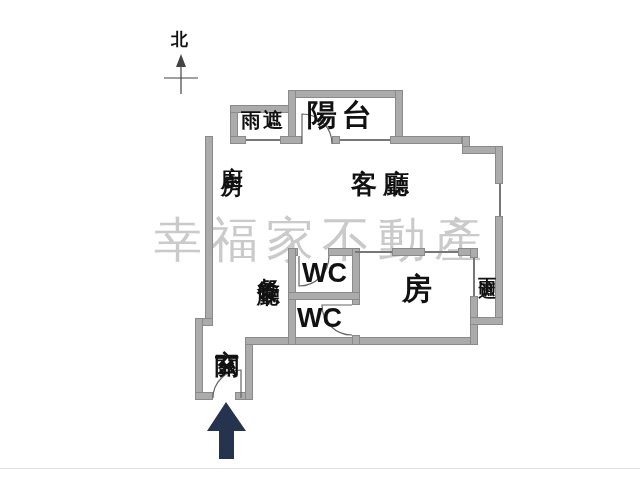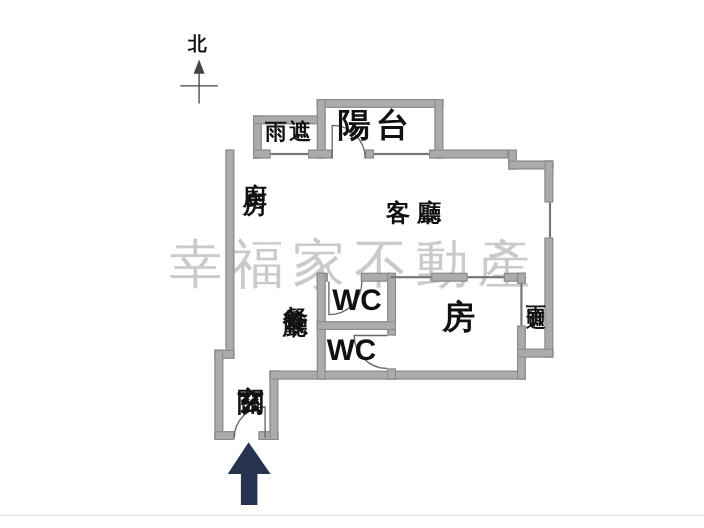--- a/index.html
+++ b/index.html
@@ -112,21 +112,21 @@
   </svg>
 
   <div class="lbl" style="left:171px;top:30px;font-size:17px">北</div>
 
   <div class="lbl" style="left:241px;top:109px;font-size:20px;letter-spacing:2px">雨遮</div>
 
   <div class="lbl" style="left:307px;top:98px;font-size:30px;letter-spacing:5px">陽台</div>
 
   <div class="lbl vtext" style="left:219px;top:148px;font-size:22px;letter-spacing:7px">廚房</div>
 
-  <div class="lbl" style="left:351px;top:182px;font-size:22px;letter-spacing:6px">客廳</div>
+  <div class="lbl" style="left:351px;top:170px;font-size:26px;letter-spacing:6px">客廳</div>
 
   <div class="lbl vtext" style="left:255px;top:259px;font-size:23px;letter-spacing:4px">餐廳</div>
 
   <div class="lbl" style="left:302px;top:258px;font-size:27px">WC</div>
 
   <div class="lbl" style="left:297px;top:303px;font-size:27px">WC</div>
 
   <div class="lbl" style="left:402px;top:272px;font-size:30px">房</div>
 
   <div class="lbl vtext" style="left:477px;top:263px;font-size:18px;letter-spacing:3px">雨遮</div>

